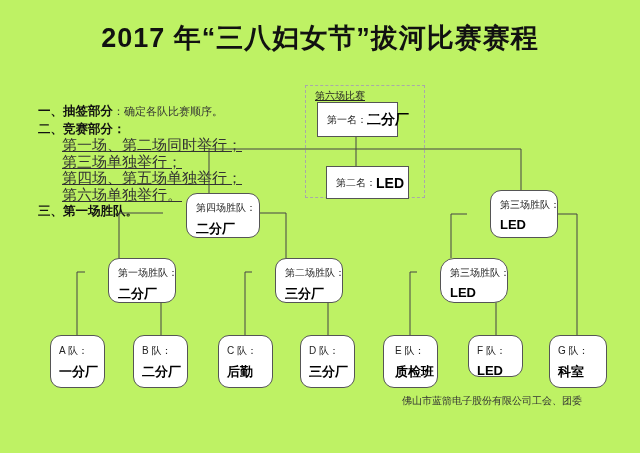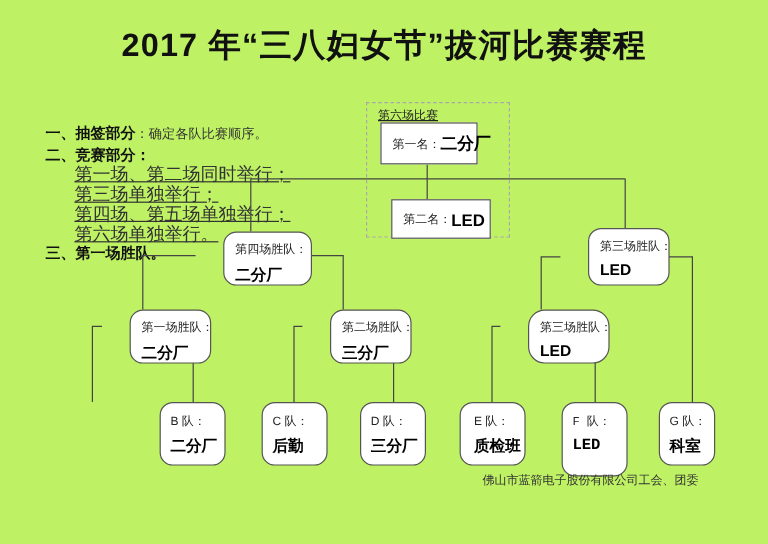--- a/index.html
+++ b/index.html
@@ -117,41 +117,45 @@
   <div class="box rounded winbox" style="left:252px;top:258px;width:68px;height:45px;">
     <div class="lbl">第二场胜队：</div>
     <div class="win">三分厂</div>
   </div>
 
   <div class="box rounded winbox" style="left:417px;top:258px;width:68px;height:45px;border-radius:14px;">
     <div class="lbl">第三场胜队：</div>
     <div class="win">LED</div>
   </div>
 
+  <div class="box rounded teambox" style="left:50px;top:335px;width:55px;height:53px;">
+    <div class="lbl">A 队：</div>
+    <div class="name">一分厂</div>
+  </div>
   <div class="box rounded teambox" style="left:133px;top:335px;width:55px;height:53px;">
     <div class="lbl">B 队：</div>
     <div class="name">二分厂</div>
   </div>
   <div class="box rounded teambox" style="left:218px;top:335px;width:55px;height:53px;">
     <div class="lbl">C 队：</div>
     <div class="name">后勤</div>
   </div>
   <div class="box rounded teambox" style="left:300px;top:335px;width:55px;height:53px;">
     <div class="lbl">D 队：</div>
     <div class="name">三分厂</div>
   </div>
   <div class="box rounded teambox" style="left:383px;top:335px;width:55px;height:53px;padding-left:11px;">
     <div class="lbl">E 队：</div>
     <div class="name">质检班</div>
   </div>
-  <div class="box rounded teambox" style="left:468px;top:335px;width:55px;height:62px;font-family:Liberation Mono, monospace;">
+  <div class="box rounded teambox" style="left:468px;top:335px;width:55px;height:42px;">
     <div class="lbl">F 队：</div>
     <div class="name">LED</div>
   </div>
-  <div class="box rounded teambox" style="left:549px;top:335px;width:47px;height:53px;">
+  <div class="box rounded teambox" style="left:549px;top:335px;width:58px;height:53px;">
     <div class="lbl">G 队：</div>
     <div class="name">科室</div>
   </div>
 
   <div class="footer">
     <div>佛山市蓝箭电子股份有限公司工会、团委</div>
   </div>
 
 </div>
 

